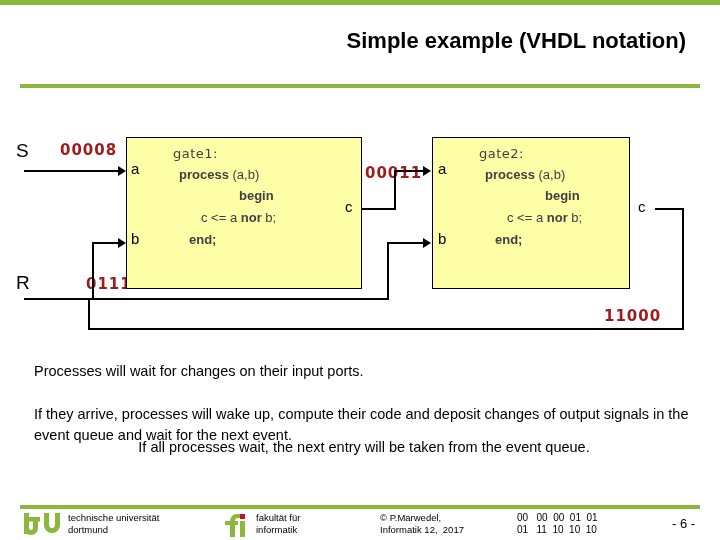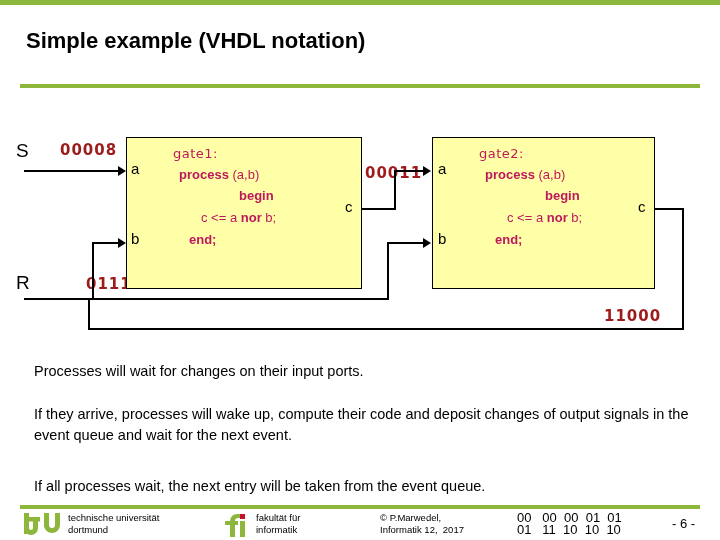--- a/index.html
+++ b/index.html
@@ -4,36 +4,36 @@
 <style>
   html,body{margin:0;padding:0;}
   body{
     width:720px;height:540px;overflow:hidden;background:#ffffff;
     font-family:"Liberation Sans", sans-serif;color:#000;
     position:relative;
   }
   .topbar{position:absolute;left:0;top:0;width:720px;height:5px;background:#8cb63c;}
   .title{
     position:absolute;left:26px;top:28px;width:660px;
-    font-size:22px;font-weight:bold;color:#000;letter-spacing:0px;
+    font-size:22px;font-weight:bold;color:#000;letter-spacing:0px;text-align:right;
   }
   .title-rule{position:absolute;left:20px;top:84px;width:680px;height:4px;background:#8cb63c;}
 
   
   .diagram{position:absolute;left:0;top:120px;width:720px;height:230px;}
 
   .gbox{
     position:absolute;background:#ffffa8;border:1px solid #000;
     box-sizing:border-box;
   }
   #gate1{left:126px;top:17px;width:236px;height:152px;}
-  #gate2{left:432px;top:17px;width:223px;height:152px;text-align:right;}
+  #gate2{left:432px;top:17px;width:198px;height:152px;text-align:right;}
 
   .code{position:absolute;left:0;top:0;width:100%;height:100%;}
-  .code div{position:absolute;white-space:pre;font-size:13px;color:#be185d;}
+  .code div{position:absolute;white-space:pre;font-size:13px;color:#404040;}
   .cname{left:46px;top:8px;font-family:"DejaVu Sans",sans-serif;letter-spacing:.5px;}
   .cproc{left:52px;top:29px;font-weight:bold;}
   .cproc span{font-weight:normal;}
   .cbegin{left:68px;top:50px;font-weight:bold;padding-left:44px;}
   .cassign{left:74px;top:72px;}
   .cassign b{font-weight:bold;}
   .cend{left:62px;top:94px;font-weight:bold;}
 
   .port{position:absolute;font-size:15px;color:#000;}
   .sig{position:absolute;font-size:15px;font-weight:bold;color:#9e1b1b;letter-spacing:1px;font-family:"DejaVu Sans",sans-serif;}
@@ -42,29 +42,29 @@
   .ln{position:absolute;background:#000;}
   .h{height:2px;}
   .v{width:2px;}
   .arrow{position:absolute;width:0;height:0;border-top:5px solid transparent;
          border-bottom:5px solid transparent;border-left:8px solid #000;}
 
   
   .para{position:absolute;left:34px;font-size:14.5px;color:#000;line-height:21px;width:660px;}
   #p1{top:361px;}
   #p2{top:395px;margin-top:9px;}
-  #p3{top:476px;}
+  #p3{top:437px;text-align:center;}
 
   
   .footrule{position:absolute;left:20px;top:505px;width:680px;height:4px;background:#8cb63c;}
   .foot{position:absolute;top:512px;font-size:9.5px;color:#000;line-height:12px;white-space:pre;}
   #f-tu{left:68px;}
   #f-fi{left:256px;}
   #f-cr{left:380px;}
-  .binrow{position:absolute;top:512px;left:517px;font-size:13px;line-height:12px;white-space:pre;font-family:"Liberation Sans",sans-serif;}
+  .binrow{position:absolute;top:512px;left:517px;font-size:10px;line-height:12px;white-space:pre;font-family:"Liberation Sans",sans-serif;}
   .pageno{position:absolute;left:672px;top:516px;font-size:13px;color:#000;}
 
   .tulogo{position:absolute;left:22px;top:512px;width:42px;height:26px;}
   .filogo{position:absolute;left:222px;top:512px;width:28px;height:26px;}
 </style>
 </head>
 <body>
 
 <div class="topbar"></div>
 

